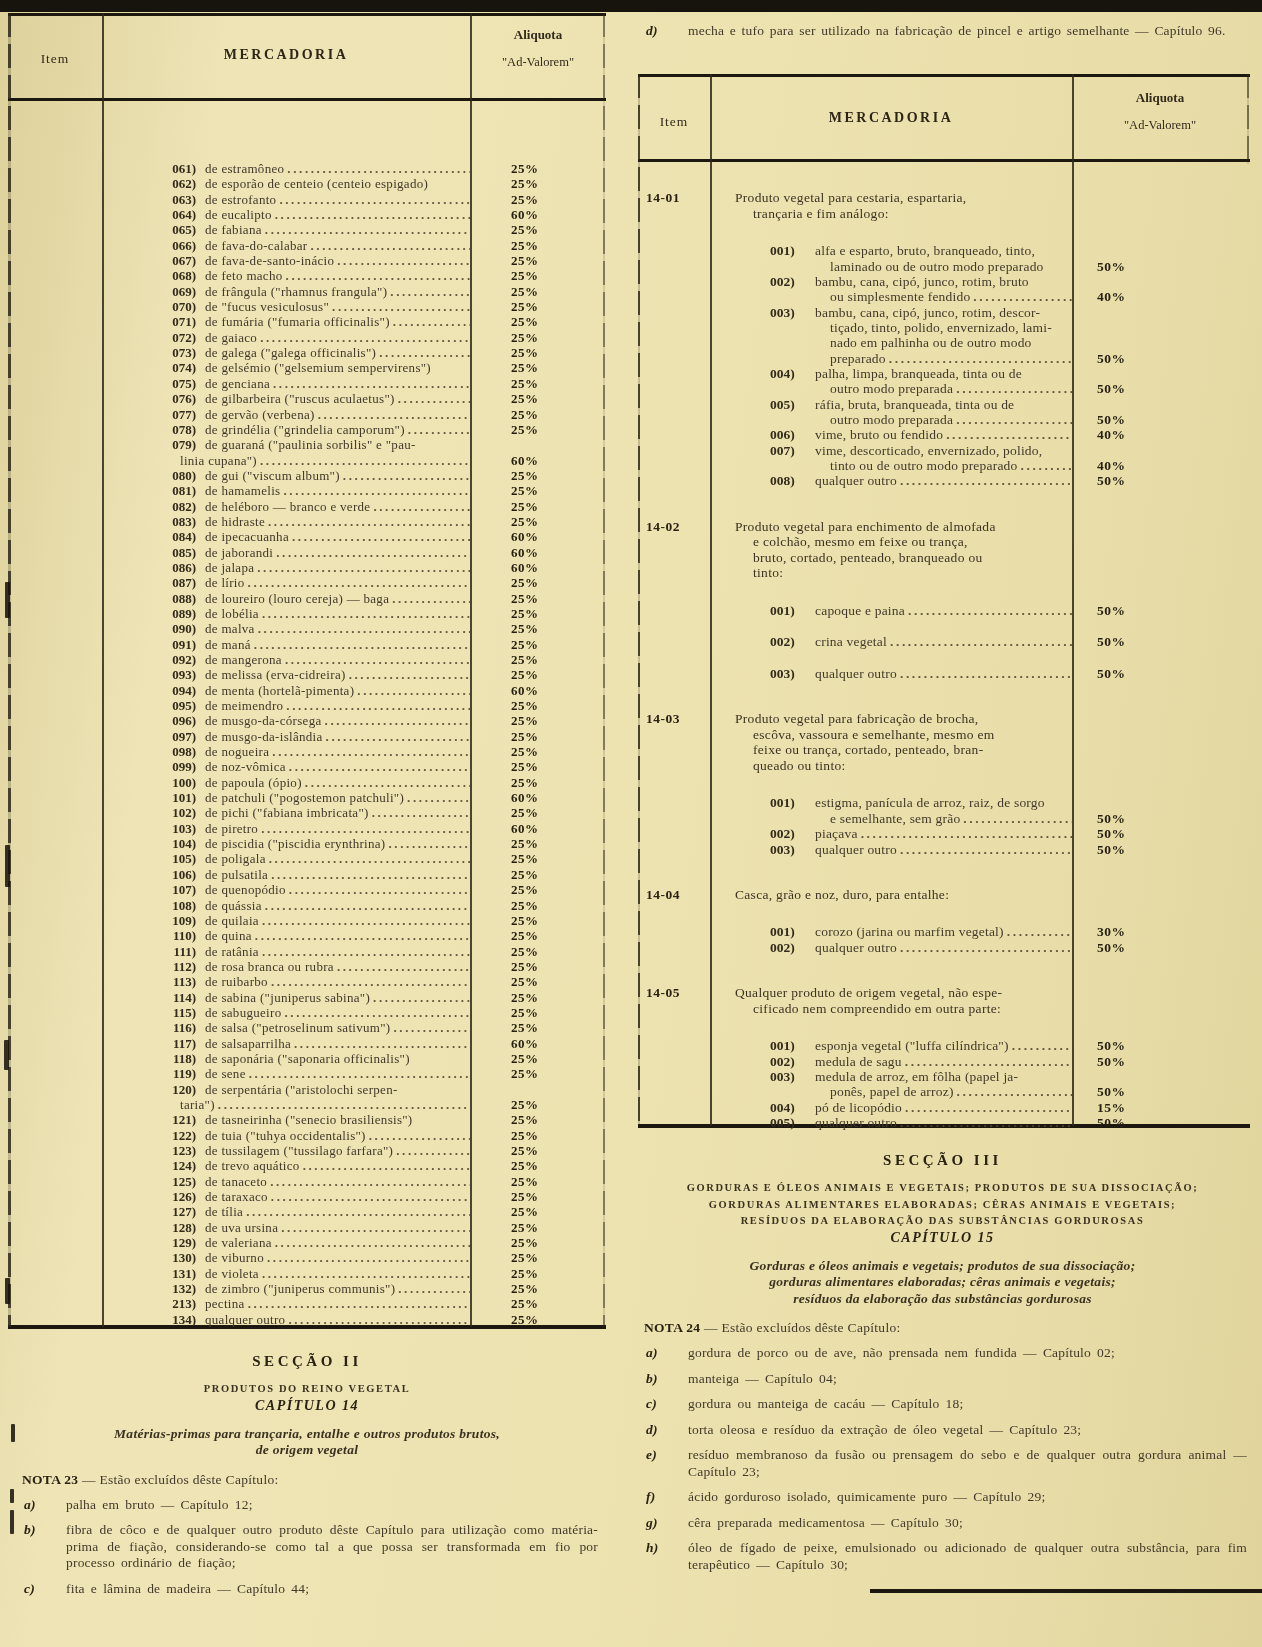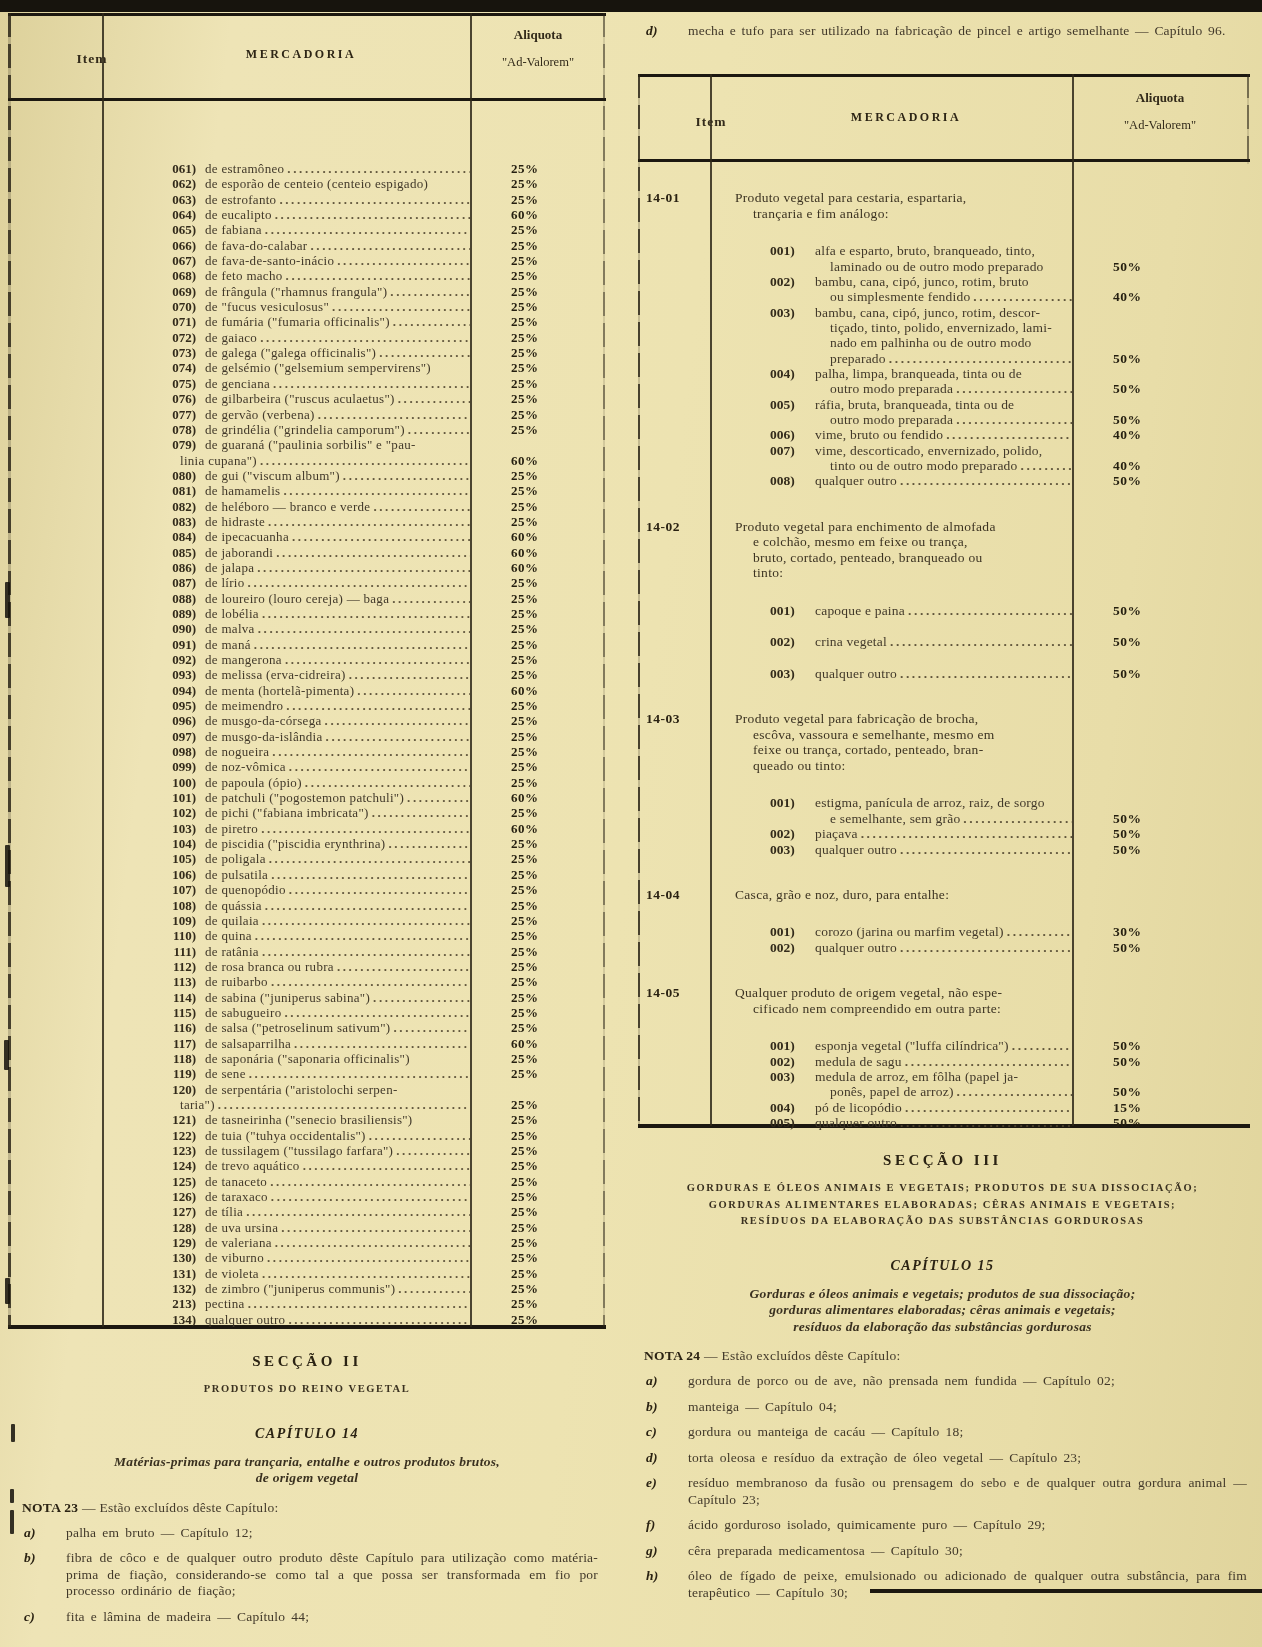--- a/index.html
+++ b/index.html
@@ -18,22 +18,22 @@
   .topbar{position:absolute; left:0; top:0; width:1262px; height:12px; background:#17140d;}
 
   
   .lcol{position:absolute; left:8px; top:13px; width:598px;}
   .rcol{position:absolute; left:630px; top:13px; width:628px;}
 
   
   .ltable{position:absolute; left:0; top:0; width:598px; height:1318px;}
   .rtable{position:absolute; left:0; top:61px; width:625px; height:1056px;}
   .thead{position:absolute; left:0; top:0; right:0;}
-  .h-item{position:absolute; font-weight:700; font-size:13.5px; letter-spacing:1px; text-align:center; color:#332b1b;margin-left:37px;}
-  .h-merc{position:absolute; font-weight:700; font-size:12px; letter-spacing:2.5px; text-align:center; color:#2d2515;margin-left:15px;}
+  .h-item{position:absolute; font-weight:400; font-size:13.5px; letter-spacing:1px; text-align:center; color:#332b1b;}
+  .h-merc{position:absolute; font-weight:700; font-size:14px; letter-spacing:2.5px; text-align:center; color:#2d2515;}
   .h-aliq{position:absolute; text-align:center; font-weight:700; font-size:13px; color:#332b1b;}
   .h-aliq .l2{font-weight:400; margin-top:12px; font-size:12.5px;}
 
   
   .ltbody{position:absolute; left:0; top:88px; right:0; padding-top:24px;margin-top:36px;}
   .lrow{display:flex; font-size:13px; line-height:15.35px; white-space:nowrap;}
   .lrow .lnum{flex:0 0 46px; text-align:right; padding-right:9px; font-weight:700; color:#332b1b;}
   .lrow.cont{padding-left:30px;}
   .lrow .ltxt{flex:0 1 auto; overflow:hidden; letter-spacing:.3px;}
   .lrow .ldots{flex:1 1 0; overflow:hidden; letter-spacing:2.6px; padding:0 3px; font-weight:700; color:#51462f; opacity:.9;}
@@ -51,29 +51,29 @@
   .rdesc-line.ind{padding-left:18px;}
   .items{margin-top:22px; padding-left:35px;}
   .rblock.spaced .ritem + .ritem{margin-top:16px;}
   .iline{display:flex; font-size:13.5px; line-height:15.35px; white-space:nowrap;}
   .iline.icont{padding-left:60px;}
   .iline .inum{flex:0 0 45px; font-weight:700; color:#332b1b;}
   .iline .itxt{flex:0 1 auto; overflow:hidden; letter-spacing:.2px;}
   .iline .idots{flex:1 1 0; overflow:hidden; letter-spacing:2.6px; padding:0 3px; font-weight:700; color:#51462f; opacity:.9;}
   .iline .idots::after{content:"..............................................................";}
   .iline .idots.nodots::after{content:"";}
-  .iline .ipct{flex:0 0 183px; font-weight:700; padding-left:41px; box-sizing:border-box; color:#251f10; letter-spacing:.5px;}
+  .iline .ipct{flex:0 0 183px; font-weight:700; padding-left:25px; box-sizing:border-box; color:#251f10; letter-spacing:.5px;}
 
   
   .lsection{position:absolute; left:0; top:1320px; width:598px;}
   .rsection{position:absolute; left:0; top:1139px; width:625px;}
   .sec-h{font-size:15px; font-weight:700; letter-spacing:3.5px; text-align:center; color:#2b2313; margin-top:20px;}
   .rsection .sec-h{margin-top:0;}
   .sec-sub{font-size:10.5px; font-weight:700; letter-spacing:1.6px; text-align:center; color:#3a3120; margin-top:11px; line-height:16.5px;}
-  .sec-cap{font-size:14px; font-weight:700; font-style:italic; letter-spacing:1.5px; text-align:center; color:#2b2313; margin-top:28px;}
+  .sec-cap{font-size:14px; font-weight:700; font-style:italic; letter-spacing:1.5px; text-align:center; color:#2b2313; margin-top:0;}
   .sec-desc{font-size:13.5px; font-weight:700; font-style:italic; text-align:center; color:#3a3120; margin-top:12px; line-height:16.5px; letter-spacing:.3px;}
   .nota{margin-top:13px; font-size:13.5px; padding-left:14px; letter-spacing:.3px;}
   .nota b{font-weight:700; color:#2b2313;}
   .note-item{position:relative; margin-top:9px; padding-left:58px; padding-right:8px; font-size:13.5px; line-height:16.5px; text-align:justify; letter-spacing:.2px; word-spacing:2.5px;}
   .note-label{position:absolute; left:16px; font-weight:700; font-style:italic; color:#2b2313;}
   .rnote{position:absolute; left:0; top:10px; width:610px; padding-left:58px; padding-right:6px; box-sizing:border-box; font-size:13.5px; line-height:16.5px; text-align:justify; letter-spacing:.2px; word-spacing:2px;}
   .rnote .note-label{left:16px;}
 </style>
 </head>
 <body>

